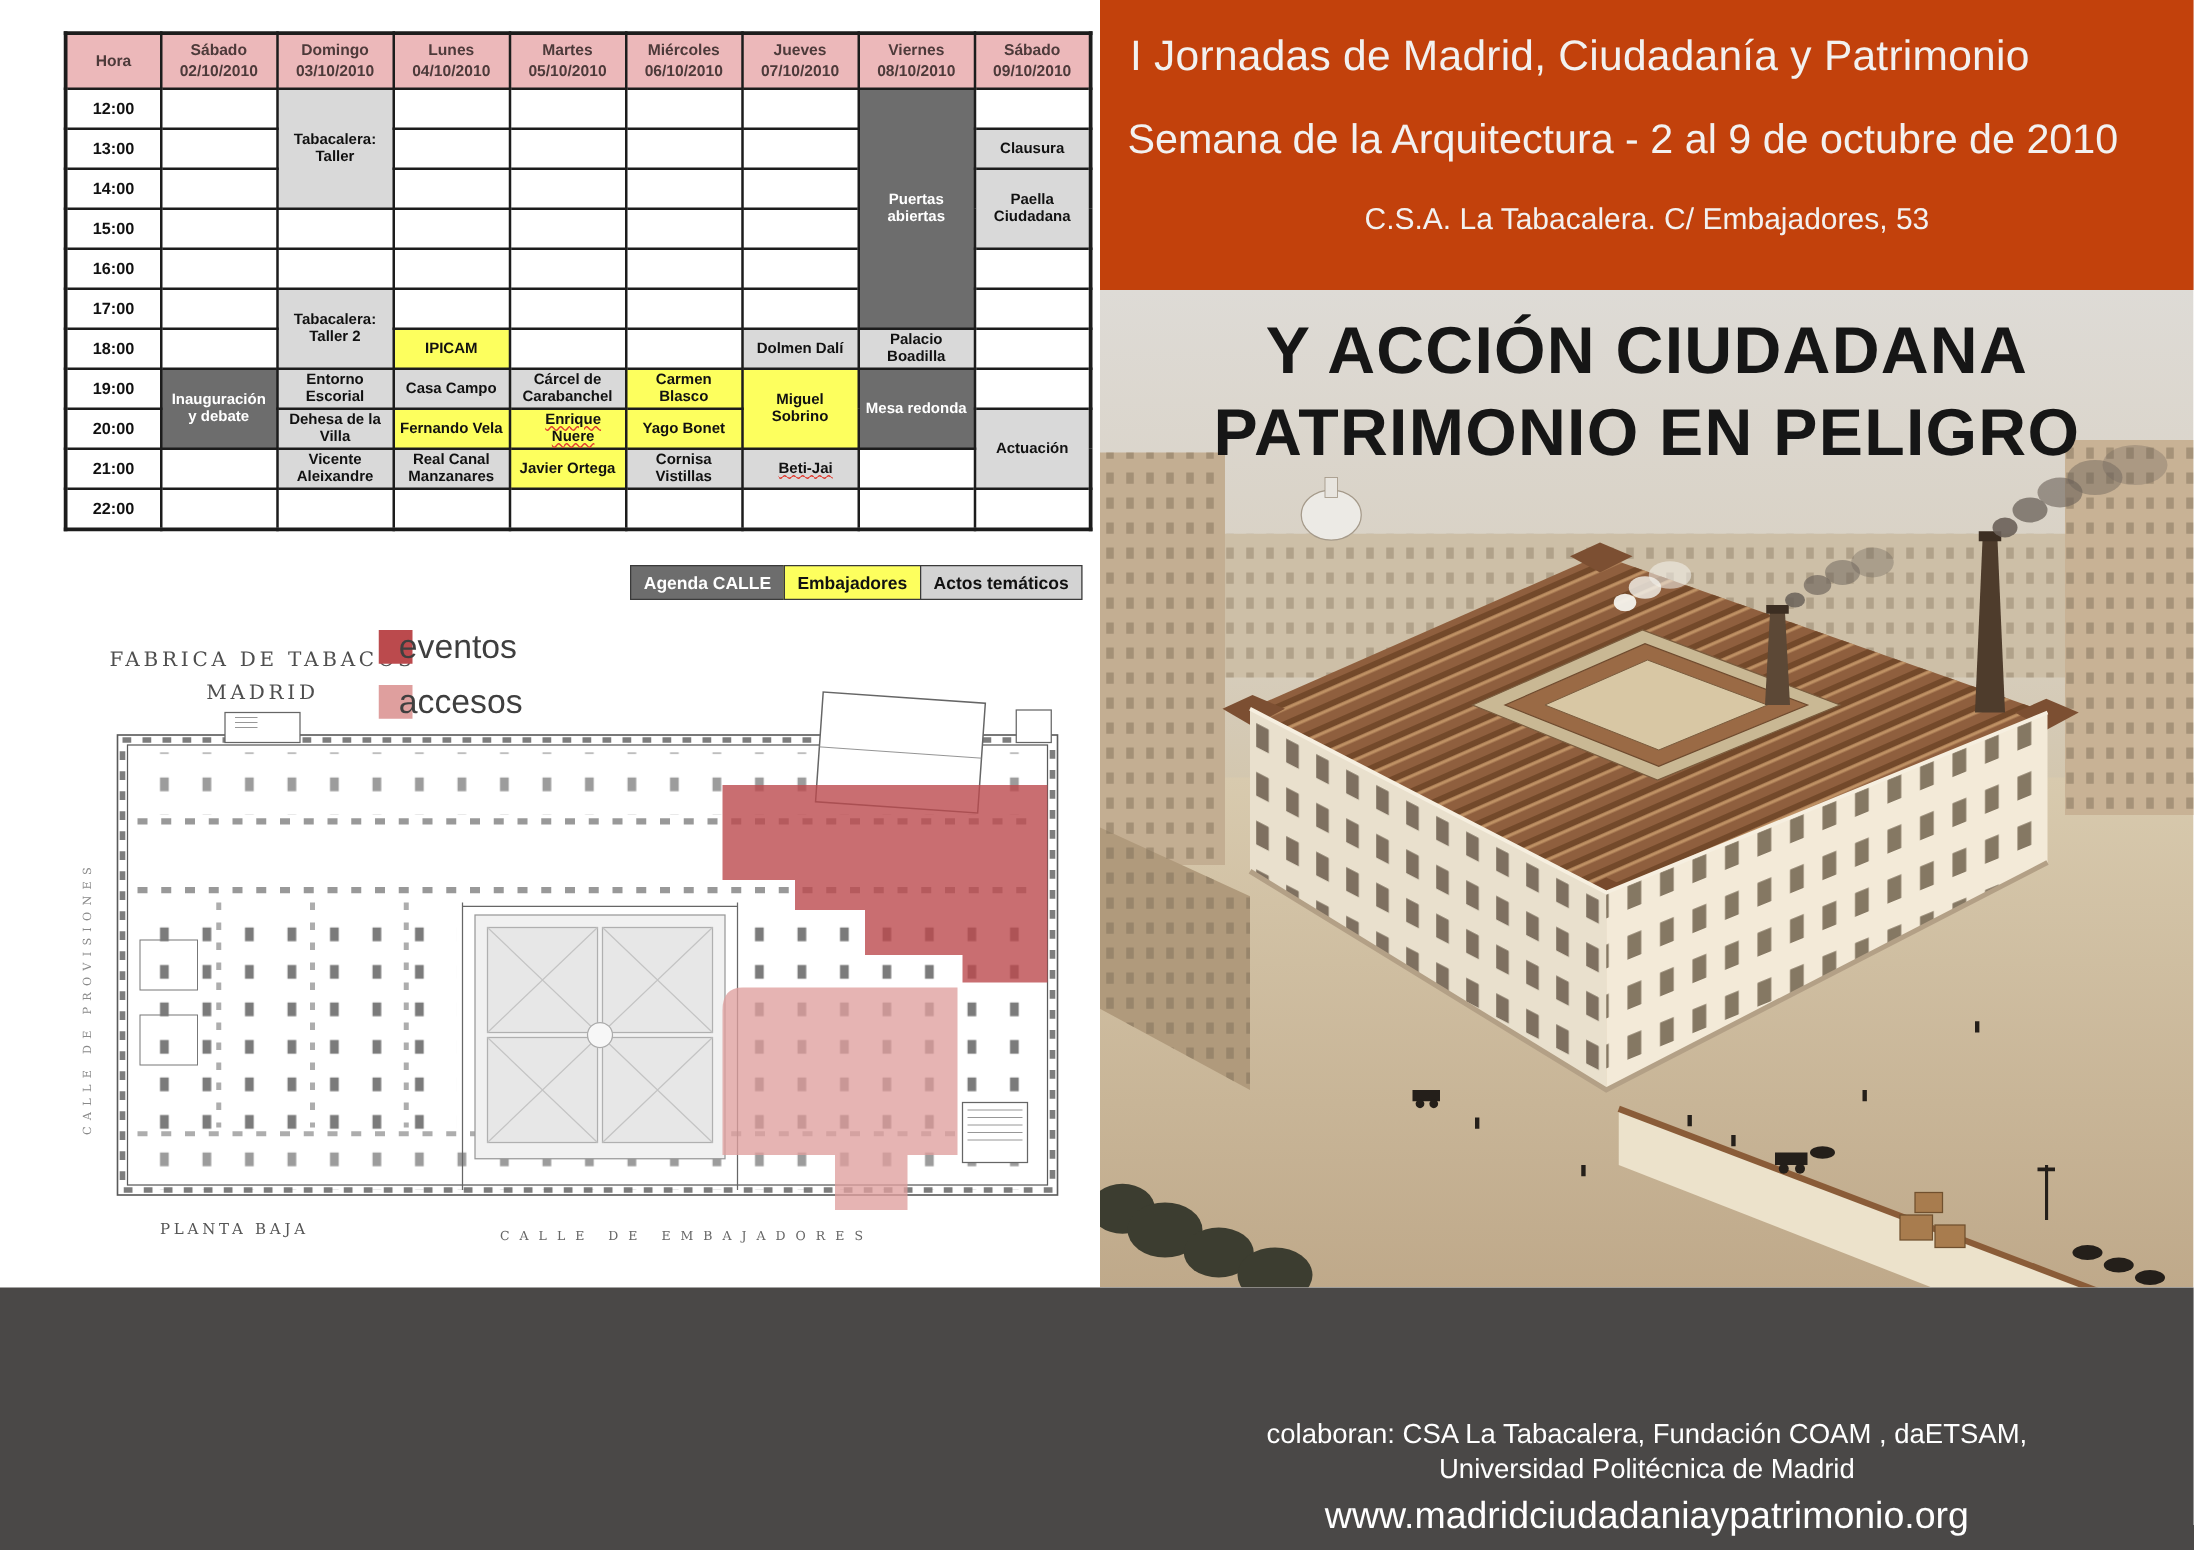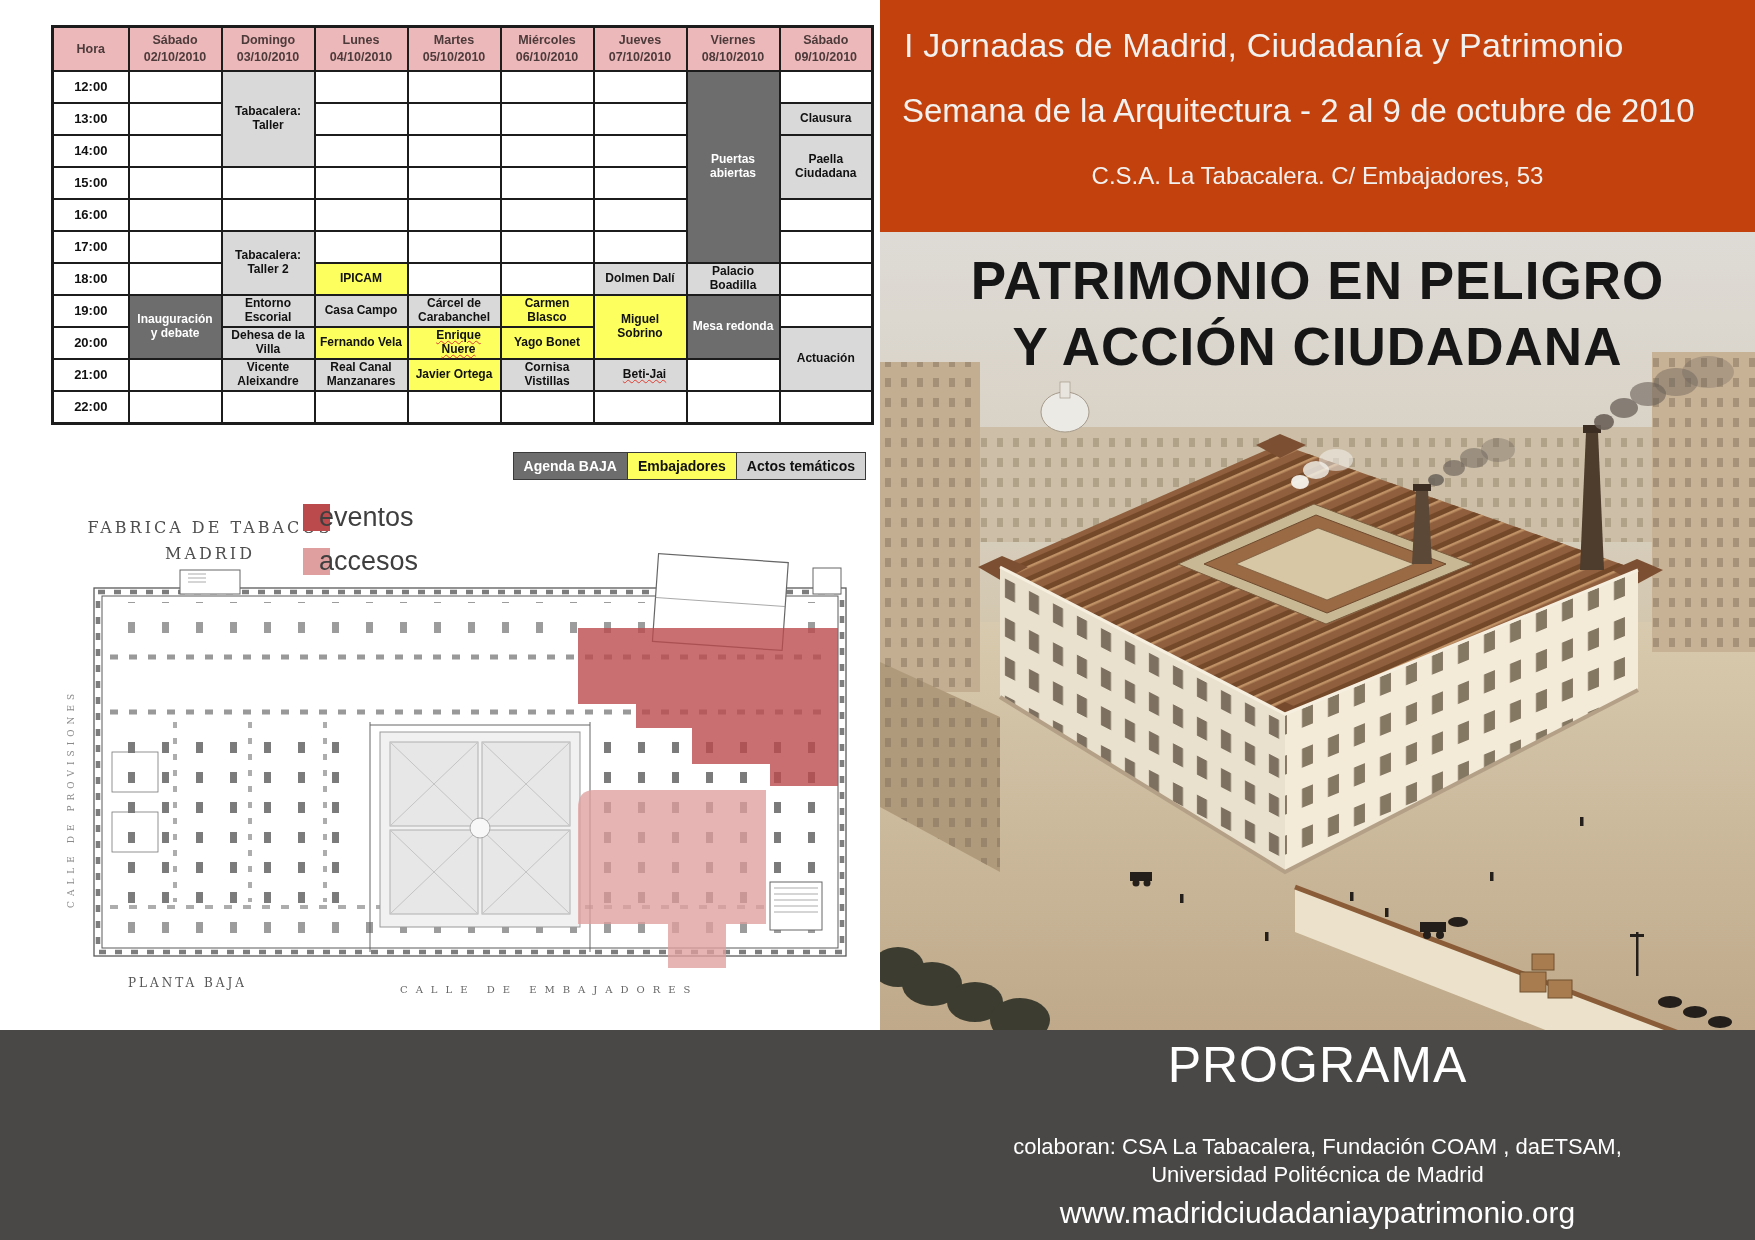--- a/index.html
+++ b/index.html
@@ -240,21 +240,21 @@
             <td></td>
             <td></td>
             <td></td>
             <td></td>
             <td></td>
           </tr>
         </tbody>
     </table>
   </div>
 
-  <div class="legend-row"><span class="legend-item agenda">Agenda BAJA</span><span class="legend-item conferencia">Embajadores</span><span class="legend-item tematico">Actos temáticos</span></div>
+  <div class="legend-row"><span class="legend-item agenda">Agenda CALLE</span><span class="legend-item conferencia">Embajadores</span><span class="legend-item tematico">Actos temáticos</span></div>
 
   <div class="plan-title">
     <div>FABRICA DE TABACOS</div>
     <div>MADRID</div>
   </div>
 
   <div class="plan-legend">
       <div class="pl-item">
         <span class="pl-swatch" style="background: rgb(187, 74, 77);"></span>
         <span class="pl-label">eventos</span>
@@ -447,25 +447,24 @@
           <rect x="505" y="676" width="3.5" height="9"></rect>
         <rect x="610" y="640" width="3.5" height="9"></rect>
           <rect x="700" y="585" width="3.5" height="9"></rect>
         <rect x="385" y="700" width="3.5" height="9"></rect>
           <rect x="300" y="662" width="3.5" height="9"></rect>
         <rect x="756" y="700" width="2.5" height="44"></rect>
           <rect x="750" y="702" width="14" height="3"></rect>
       </g>
     </svg>
     <div class="poster-title">
+      <div>Y ACCIÓN CIUDADANA</div>
       <div>PATRIMONIO EN PELIGRO</div>
-      <div>Y ACCIÓN CIUDADANA</div>
     </div>
   </div>
 </div>
 
 <div class="footer">
 
-  <div class="f-programa">PROGRAMA</div>
   <div class="f-colab1">colaboran: CSA La Tabacalera, Fundación COAM , daETSAM,</div>
   <div class="f-colab2">Universidad Politécnica de Madrid</div>
   <div class="f-url">www.madridciudadaniaypatrimonio.org</div>
 </div>
 
 </body></html>

